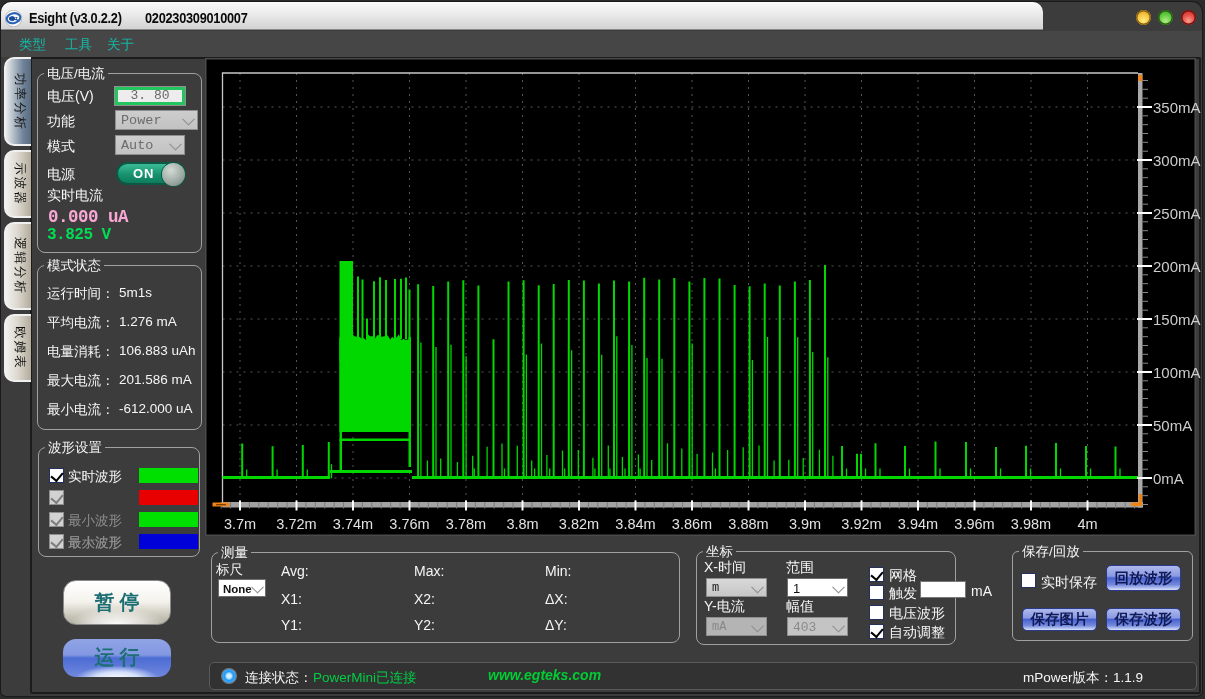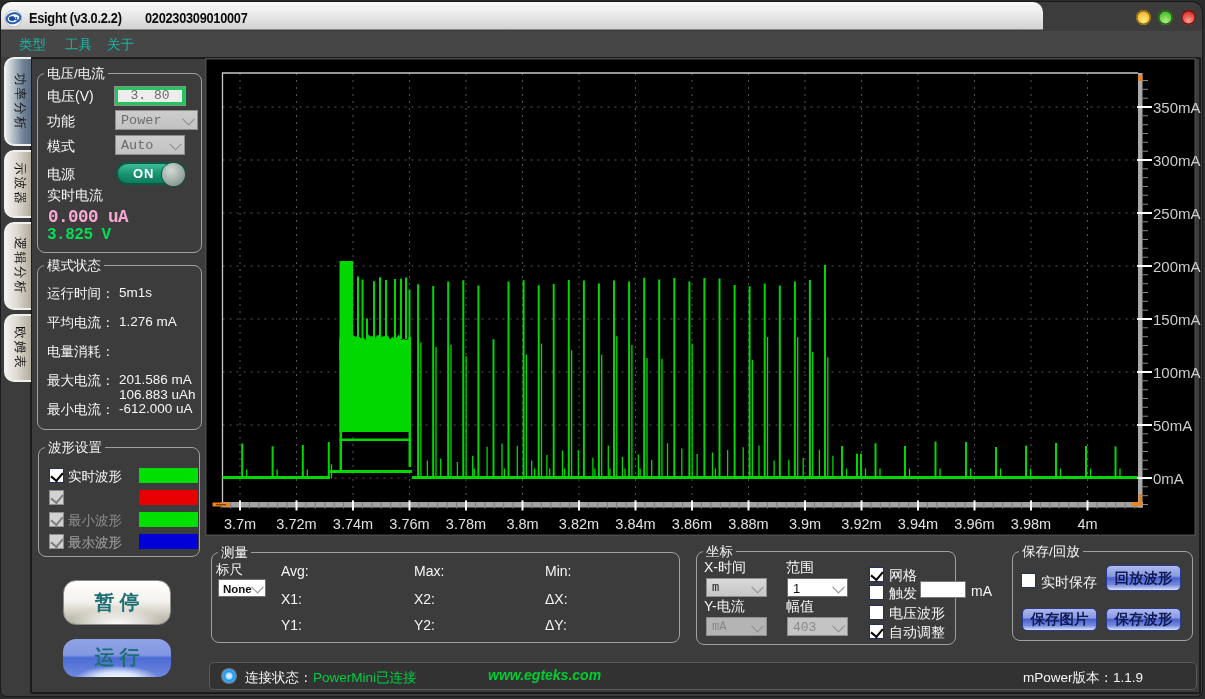--- a/index.html
+++ b/index.html
@@ -92,21 +92,21 @@
   <div style="position:absolute;left:9px;top:152px;color:#00dd55;font-size:16px;line-height:18px;font-weight:bold;letter-spacing:-0.5px;font-family:'Liberation Mono',monospace;">3.825 V</div>
 </div>
 
 <div class="grp" style="left:37px;top:265px;width:165px;height:165px;">
   <div class="grp-title">模式状态</div>
   <div class="lbl" style="left:9px;top:19px;">运行时间：</div>
     <div class="lbl" style="left:81px;top:19px;">5m1s</div>
   <div class="lbl" style="left:9px;top:48px;">平均电流：</div>
     <div class="lbl" style="left:81px;top:48px;">1.276 mA</div>
   <div class="lbl" style="left:9px;top:77px;">电量消耗：</div>
-    <div class="lbl" style="left:81px;top:77px;margin-top:44px;">106.883 uAh</div>
+    <div class="lbl" style="left:81px;top:77px;">106.883 uAh</div>
   <div class="lbl" style="left:9px;top:106px;">最大电流：</div>
     <div class="lbl" style="left:81px;top:106px;text-align:center;">201.586 mA</div>
   <div class="lbl" style="left:9px;top:135px;">最小电流：</div>
     <div class="lbl" style="left:81px;top:135px;">-612.000 uA</div>
 </div>
 
 <div class="grp" style="left:38px;top:447px;width:162px;height:110px;">
   <div class="grp-title">波形设置</div>
   <div class="cb chk" style="left:10px;top:20px;"></div>
     <div class="lbl" style="left:29px;top:20px;">实时波形</div>
@@ -425,21 +425,21 @@
   <div class="cb" style="left:172px;top:33px;"></div>
     <div class="lbl" style="left:192px;top:33px;font-size:14px;">触发</div>
   <div style="position:absolute;left:223px;top:29px;width:46px;height:17px;background:#fff;border:1px solid #777;"></div>
   <div class="lbl" style="left:274px;top:31px;font-size:14px;">mA</div>
   <div class="cb" style="left:172px;top:53px;"></div>
     <div class="lbl" style="left:192px;top:53px;font-size:14px;">电压波形</div>
   <div class="cb chk" style="left:172px;top:72px;"></div>
     <div class="lbl" style="left:192px;top:72px;font-size:14px;">自动调整</div>
 </div>
 
-<div class="grp" style="left:1012px;top:551px;width:181px;height:90px;">
+<div class="grp" style="left:1012px;top:551px;width:181px;height:90px;border-radius:6px;">
   <div class="grp-title">保存/回放</div>
   <div class="cb" style="left:8px;top:21px;"></div>
     <div class="lbl" style="left:28px;top:22px;font-size:14px;">实时保存</div>
   <div class="bbtn" style="left:93px;top:13px;width:75px;height:26px;line-height:24px;">回放波形</div>
   <div class="bbtn" style="left:9px;top:56px;width:75px;height:23px;line-height:21px;">保存图片</div>
   <div class="bbtn" style="left:93px;top:56px;width:75px;height:23px;line-height:21px;">保存波形</div>
 </div>
 
 <div style="position:absolute;left:209px;top:662px;width:988px;height:28px;background:#323232;border:1px solid #5a5a5a;border-radius:5px;">
   <span style="position:absolute;left:12px;top:6px;width:14px;height:14px;border-radius:50%;background:radial-gradient(circle,#e8f6ff 0%,#bfe6ff 25%,#2196f3 45%,#4ab3ff 72%,#ffffff 85%);box-shadow:0 0 0 1px #7a7a7a;"></span>

